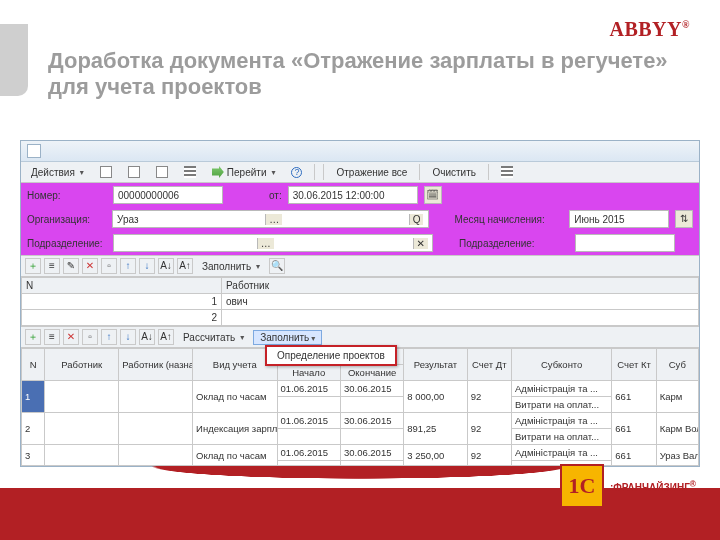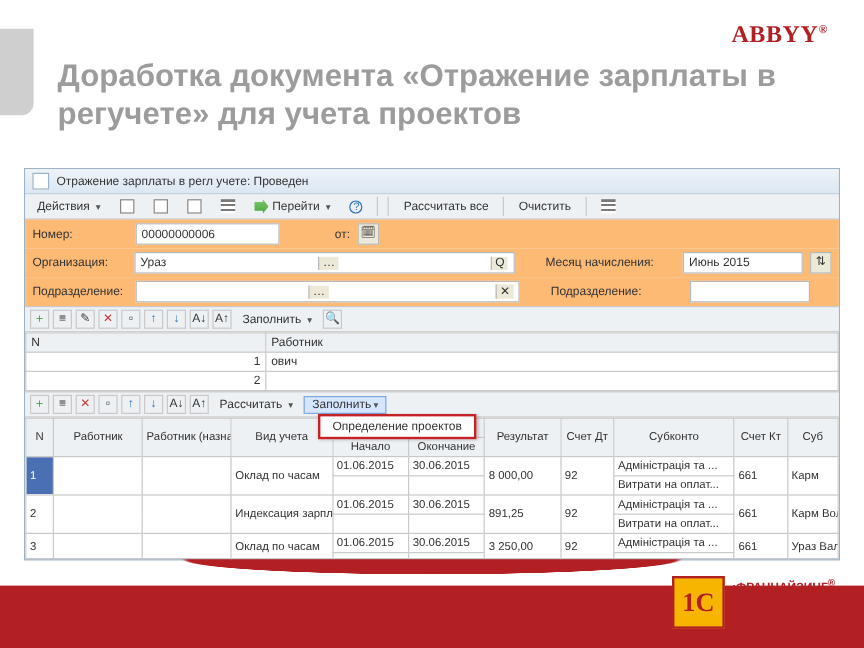--- a/index.html
+++ b/index.html
@@ -1,34 +1,34 @@
 <!DOCTYPE html>
 <html><head>
 <meta charset="utf-8">
 <style>
   * { box-sizing: border-box; margin: 0; padding: 0; }
   body { font-family: Tahoma, Arial, sans-serif; font-size: 11px; background: #fff; width: 720px; height: 540px; position: relative; overflow: hidden; }
-  .slide-title { position: absolute; top: 48px; left: 48px; right: 30px; font-size: 26px; font-weight: bold; color: #9c9c9c; line-height: 1.2; }
+  .slide-title { position: absolute; top: 48px; left: 48px; right: 30px; font-size: 22px; font-weight: bold; color: #9c9c9c; line-height: 1.2; }
   .title-accent { position: absolute; left: 0; top: 24px; width: 28px; height: 72px; background: #cfcfcf; border-radius: 0 0 10px 0; }
   .abbyy-logo { position: absolute; top: 18px; right: 30px; font-family: Georgia, serif; font-weight: bold; font-size: 20px; color: #b22024; letter-spacing: 0.5px; margin-left: 33px; }
   .abbyy-logo sup { font-size: 10px; }
   .app { position: absolute; top: 140px; left: 20px; right: 20px; border: 1px solid #9bb2c7; background: #efefef; font-size: 10px; color: #333; }
   .titlebar { background: linear-gradient(#eef3f8,#dbe7f3); border-bottom: 1px solid #b9cad9; padding: 3px 6px; display: flex; align-items: center; gap: 6px; }
   .titlebar .doc-icon { width: 14px; height: 14px; background: #fff; border: 1px solid #9bb2c7; }
   .toolbar1 { background: #eef1f4; border-bottom: 1px solid #c9c9c9; padding: 2px 4px; display: flex; align-items: center; gap: 4px; flex-wrap: wrap; }
   .tbtn { display: inline-flex; align-items: center; gap: 3px; padding: 1px 5px; border: 1px solid transparent; cursor: pointer; }
   .ic { width: 12px; height: 12px; display: inline-block; }
   .ic-arrowg { background: linear-gradient(#7fc96f,#4ea23f); clip-path: polygon(0 20%,60% 20%,60% 0,100% 50%,60% 100%,60% 80%,0 80%); }
   .ic-help { border: 1px solid #2d6cc0; border-radius: 50%; width: 11px; height: 11px; position: relative; }
   .ic-help::after { content: "?"; position: absolute; top: -1px; left: 2px; font-size: 9px; color: #2d6cc0; }
   .ic-doc { background: #fff; border: 1px solid #888; }
   .ic-bars { background: repeating-linear-gradient(#7a7a7a 0 2px,#fff 2px 4px); }
   .dd::after { content: "▾"; margin-left: 2px; color: #555; font-size: 8px; }
   .sep { width: 1px; height: 16px; background: #c9c9c9; margin: 0 2px; }
-  .formrow { display: flex; align-items: center; padding: 3px 6px; gap: 6px; background: #fdba74; }
+  .formrow { display: flex; align-items: center; padding: 3px 6px; gap: 6px; background: #d946ef; }
   .formrow label { width: 80px; color: #333; }
   .tinput { background: #fff; border: 1px solid #b9b9b9; height: 18px; padding: 1px 4px; display: flex; align-items: center; }
   .tinput .dots { margin-left: auto; background: #ece9d8; border-left: 1px solid #b9b9b9; padding: 0 3px; cursor: pointer; }
   .calbtn { width: 18px; height: 18px; border: 1px solid #b9b9b9; background: #ece9d8; text-align: center; line-height: 16px; cursor: pointer; }
   .toolbar2 { background: #eef1f4; border-top: 1px solid #c9c9c9; border-bottom: 1px solid #c9c9c9; padding: 2px 4px; display: flex; align-items: center; gap: 3px; }
   .sqbtn { width: 16px; height: 16px; border: 1px solid #c9c9c9; display: flex; align-items: center; justify-content: center; cursor: pointer; font-size: 10px; line-height: 1; }
   .grid { width: 100%; border-collapse: collapse; background: #fff; }
   .grid th, .grid td { border: 1px solid #c9c9c9; padding: 2px 4px; text-align: left; font-weight: normal; white-space: nowrap; overflow: hidden; }
   .grid th { background: #eef1f4; }
   .tabs { display: flex; gap: 2px; padding: 4px 4px 0 4px; background: #efefef; border-top: 1px solid #c9c9c9; }
@@ -38,35 +38,34 @@
   .popup { position: absolute; top: 18px; left: 244px; background: #fff; border: 2px solid #c52127; padding: 3px 10px; font-size: 10px; z-index: 5; box-shadow: 1px 1px 3px rgba(0,0,0,.3); }
   .zapolnit-dd { background: #d7e6ff; border: 1px solid #7da9e0; padding: 1px 6px; cursor: pointer; }
   .maingrid-wrap { overflow: hidden; }
   .grid2 { width: 100%; border-collapse: collapse; background: #fff; table-layout: fixed; }
   .grid2 th, .grid2 td { border: 1px solid #c9c9c9; padding: 2px 3px; font-weight: normal; font-size: 9.5px; white-space: nowrap; overflow: hidden; }
   .grid2 th { background: #eef1f4; }
   .grid2 td.num { }
   .rowidx-h { background: #4a6fb3 !important; color: #fff; }
   .footer-band { position: absolute; left: 0; right: 0; bottom: 0; height: 52px; background: #b22024; }
   .footer-band::before { content: ""; position: absolute; left: 0; right: 0; top: -22px; height: 22px; background: radial-gradient(ellipse at center top,#b22024 0%,#b22024 40%,transparent 41%); }
-  .logo-1c { position: absolute; right: 24px; bottom: 16px; display: flex; gap: 6px; color: #b22024; }
+  .logo-1c { position: absolute; right: 24px; bottom: 32px; display: flex; align-items: center; gap: 6px; color: #b22024; }
   .logo-1c .sq { width: 44px; height: 44px; background: #f7b500; border: 2px solid #b22024; display: flex; align-items: center; justify-content: center; font-size: 22px; font-weight: bold; color: #b22024; font-family: Georgia, serif; }
   .logo-1c .txt { font-size: 10px; font-weight: bold; color: #b22024; letter-spacing: 0; }
 </style>
 </head>
 <body>
 
 <div class="title-accent"></div>
 <div class="slide-title">Доработка документа «Отражение зарплаты в регучете» для учета проектов</div>
 <div class="abbyy-logo"><span>ABBYY</span><sup>®</sup></div>
 
 <div class="app">
   <div class="titlebar">
     <span class="doc-icon"></span>
-    <span>Отражение зарплаты в регл учете: Проведен</span>
   </div>
 
   <div class="toolbar1">
     <span class="tbtn dd">Действия</span>
     <span class="tbtn">
         <span class="ic ic-doc"></span>
       </span>
     <span class="tbtn">
         <span class="ic ic-doc"></span>
       </span>
@@ -78,35 +77,38 @@
       </span>
     <span class="tbtn dd">
         <span class="ic ic-arrowg"></span>
         <span>Перейти</span>
       </span>
     <span class="tbtn">
         <span class="ic ic-help"></span>
       </span>
     <span class="sep"></span>
     <span class="sep"></span>
-    <span class="tbtn">Рассчитать все</span>
+    <span class="tbtn">Отражение все</span>
     <span class="sep"></span>
     <span class="tbtn">Очистить</span>
     <span class="sep"></span>
     <span class="tbtn">
         <span class="ic ic-bars"></span>
       </span>
   </div>
 
   <div class="formrow">
     <label>Номер:</label>
-    <div class="tinput" style="width:120px">
+    <div class="tinput" style="width:110px">
         <span>00000000006</span>
       </div>
     <label style="width:auto;margin-left:40px">от:</label>
+    <div class="tinput" style="width:130px">
+        <span>30.06.2015 12:00:00</span>
+      </div>
     <span class="calbtn">🗓</span>
   </div>
 
   <div class="formrow">
     <label>Организация:</label>
     <div class="tinput" style="width:320px">
         <span>Ураз</span>
         <span class="dots">…</span>
         <span class="dots">Q</span>
       </div>

